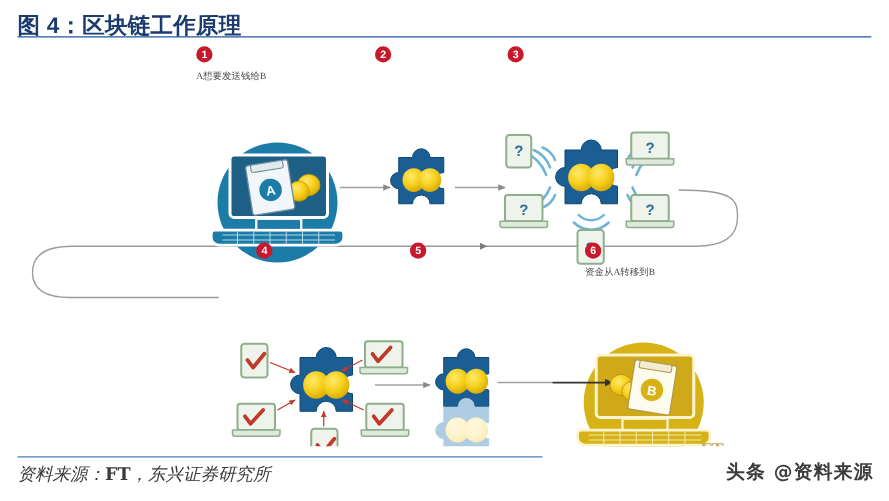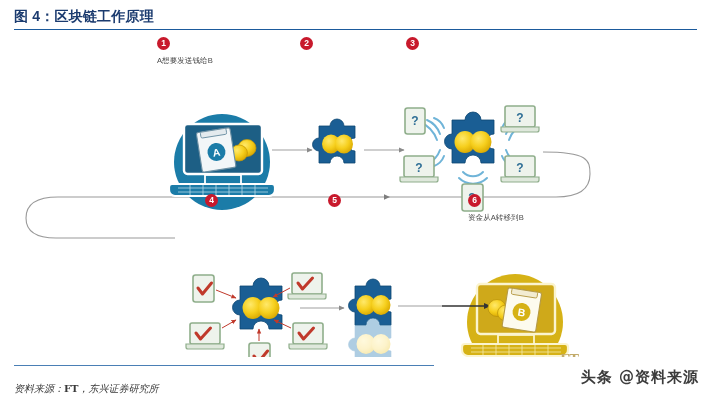--- a/index.html
+++ b/index.html
@@ -19,21 +19,21 @@
   .fig-header {
     position: absolute;
     left: 0; top: 0;
     width: 711px;
     height: 32px;
   }
   .fig-title {
     position: absolute;
     left: 14px;
     top: 8px;
-    font-size: 14px;
+    font-size: 18px;
     font-weight: bold;
     color: #1b3b6f;
     letter-spacing: 0.2px;
     white-space: nowrap;
   }
   .fig-rule {
     position: absolute;
     left: 14px;
     top: 29px;
     width: 683px;
@@ -64,37 +64,37 @@
     font-weight: bold;
     line-height: 13px;
     text-align: center;
     font-family: "Liberation Sans", sans-serif;
   }
   .caption {
     margin-top: 5px;
     font-size: 7.6px;
     line-height: 1.45;
     color: #4a4a4a;
-    font-family: Liberation Sans, sans-serif;
+    font-family: Liberation Serif, serif;
   }
 
   
   .foot-rule {
     position: absolute;
     left: 14px;
     top: 365px;
     width: 420px;
     height: 0;
     border-top: 1.2px solid #4a7fb5;
   }
   .foot-note {
     position: absolute;
     left: 14px;
-    top: 382px;
-    font-size: 10px;
+    top: 371px;
+    font-size: 14px;
     color: #3a3a3a;
     font-style: italic;
     font-family: "DejaVu Serif", "Liberation Serif", serif;
     white-space: nowrap;
   }
   .foot-note b { font-style: normal; }
 
   .watermark {
     position: absolute;
     right: 12px;

